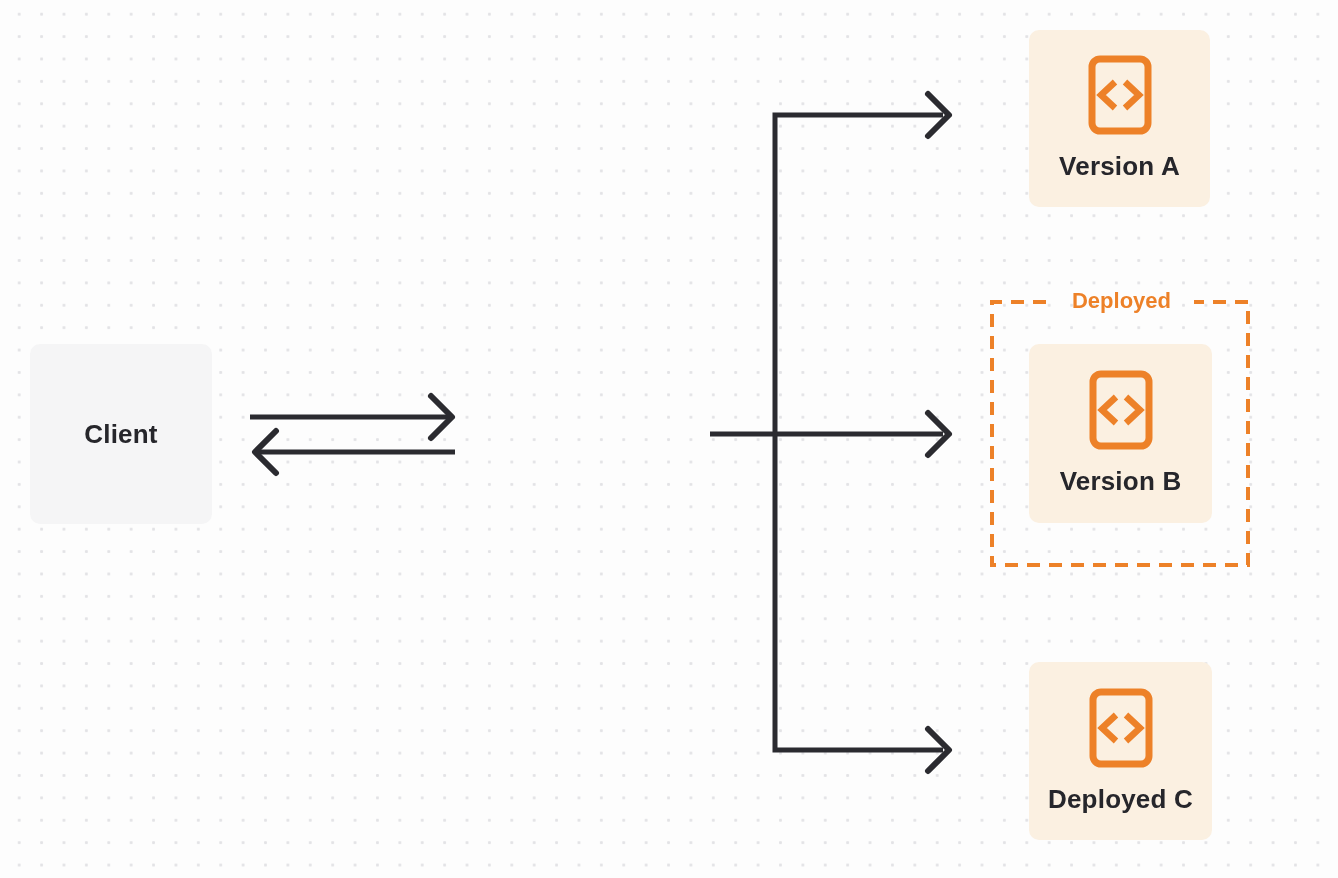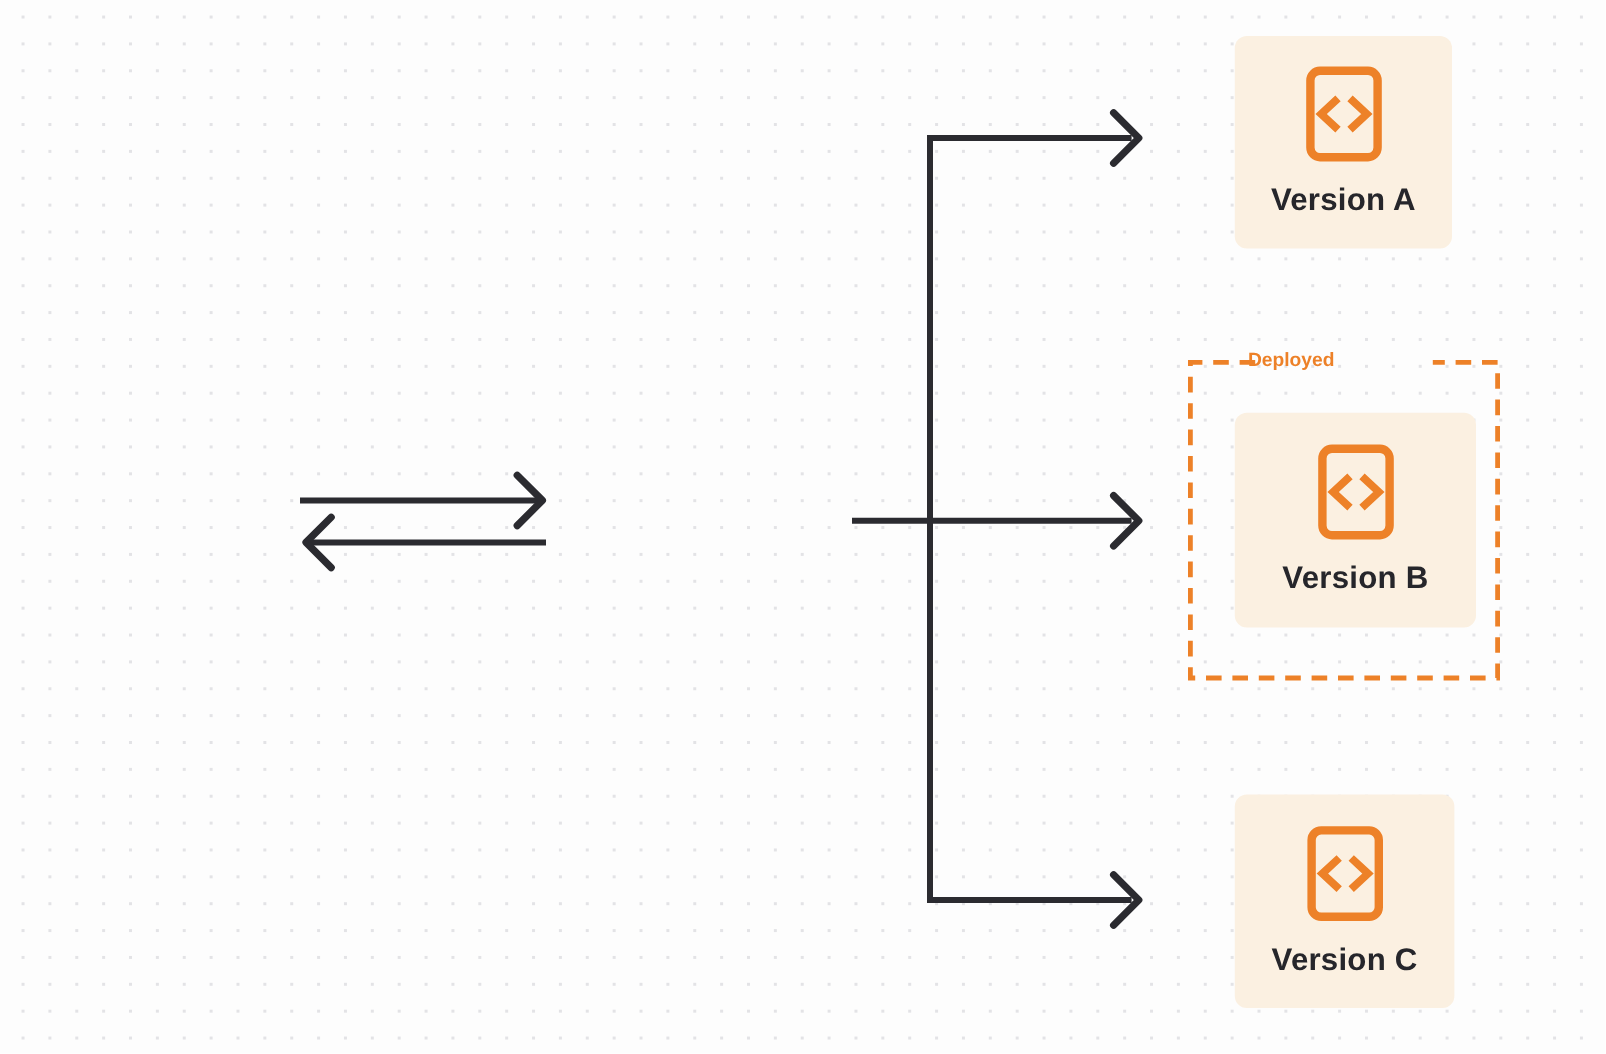--- a/index.html
+++ b/index.html
@@ -32,23 +32,23 @@
   .stroke-line   { stroke: var(--line, #2B2B30); }
 
   .traffic-label {
     position: absolute; left: 786px; top: 350px; width: 140px;
     text-align: center; color: var(--text, #26262B);
   }
   .traffic-line1 { font-size: 22px; font-weight: 700; line-height: 26px; }
   .traffic-line2 { font-size: 18.5px; font-weight: 700; line-height: 26px; margin-top: 8px; letter-spacing: 1.5px; }
 
   .deployed-label {
-    position: absolute; left: 1040px; top: 288px; width: 160px;
-    text-align: left; color: var(--orange, #ED8128);
-    font-size: 16px; font-weight: 700; line-height: 26px;
+    position: absolute; left: 1011px; top: 288px; width: 160px;
+    text-align: right; color: var(--orange, #ED8128);
+    font-size: 22px; font-weight: 700; line-height: 26px;
   }
 </style>
 </head>
 <body>
 
 <div class="canvas">
 
   <svg class="overlay" viewBox="0 0 1338 878" fill="none" xmlns="http://www.w3.org/2000/svg">
 
     <g>
@@ -72,45 +72,48 @@
     <g>
       <path class="stroke-line" stroke-width="6" stroke-linecap="round" stroke-linejoin="round" d="M928 94 L949 115 L928 136"></path>
     </g>
     <g>
       <path class="stroke-line" stroke-width="6" stroke-linecap="round" stroke-linejoin="round" d="M928 729 L949 750 L928 771"></path>
     </g>
 
     <path class="stroke-orange" stroke-width="4" stroke-dasharray="13 9" d="M1046 302 H992 V565 H1248 V302 H1194"></path>
   </svg>
 
+  <div class="node node-gray" style="left:30px; top:344px; width:182px; height:180px;">
+    <div class="node-label">Client</div>
+  </div>
 
 
   <div class="node node-cream" style="left:1029px; top:30px; width:181px; height:177px;">
     <svg class="icon" width="64" height="80" viewBox="0 0 64 80" fill="none" xmlns="http://www.w3.org/2000/svg">
       <rect class="stroke-orange" stroke-width="7" x="4" y="4" width="56" height="72" rx="8"></rect>
       <path class="stroke-orange" stroke-width="6.5" stroke-linejoin="miter" d="M27 27 L13 40 L27 53"></path>
       <path class="stroke-orange" stroke-width="6.5" stroke-linejoin="miter" d="M37 27 L51 40 L37 53"></path>
     </svg>
     <div class="node-label">Version A</div>
   </div>
 
-  <div class="node node-cream" style="left:1029px; top:344px; width:201px; height:179px;">
+  <div class="node node-cream" style="left:1029px; top:344px; width:183px; height:179px;">
     <svg class="icon" width="64" height="80" viewBox="0 0 64 80" fill="none" xmlns="http://www.w3.org/2000/svg">
       <rect class="stroke-orange" stroke-width="7" x="4" y="4" width="56" height="72" rx="8"></rect>
       <path class="stroke-orange" stroke-width="6.5" stroke-linejoin="miter" d="M27 27 L13 40 L27 53"></path>
       <path class="stroke-orange" stroke-width="6.5" stroke-linejoin="miter" d="M37 27 L51 40 L37 53"></path>
     </svg>
     <div class="node-label">Version B</div>
   </div>
 
   <div class="node node-cream" style="left:1029px; top:662px; width:183px; height:178px;">
     <svg class="icon" width="64" height="80" viewBox="0 0 64 80" fill="none" xmlns="http://www.w3.org/2000/svg">
       <rect class="stroke-orange" stroke-width="7" x="4" y="4" width="56" height="72" rx="8"></rect>
       <path class="stroke-orange" stroke-width="6.5" stroke-linejoin="miter" d="M27 27 L13 40 L27 53"></path>
       <path class="stroke-orange" stroke-width="6.5" stroke-linejoin="miter" d="M37 27 L51 40 L37 53"></path>
     </svg>
-    <div class="node-label">Version C</div>
+    <div class="node-label">Deployed C</div>
   </div>
 
 
   <div class="deployed-label">Deployed</div>
 
 </div>
 
 </body></html>

